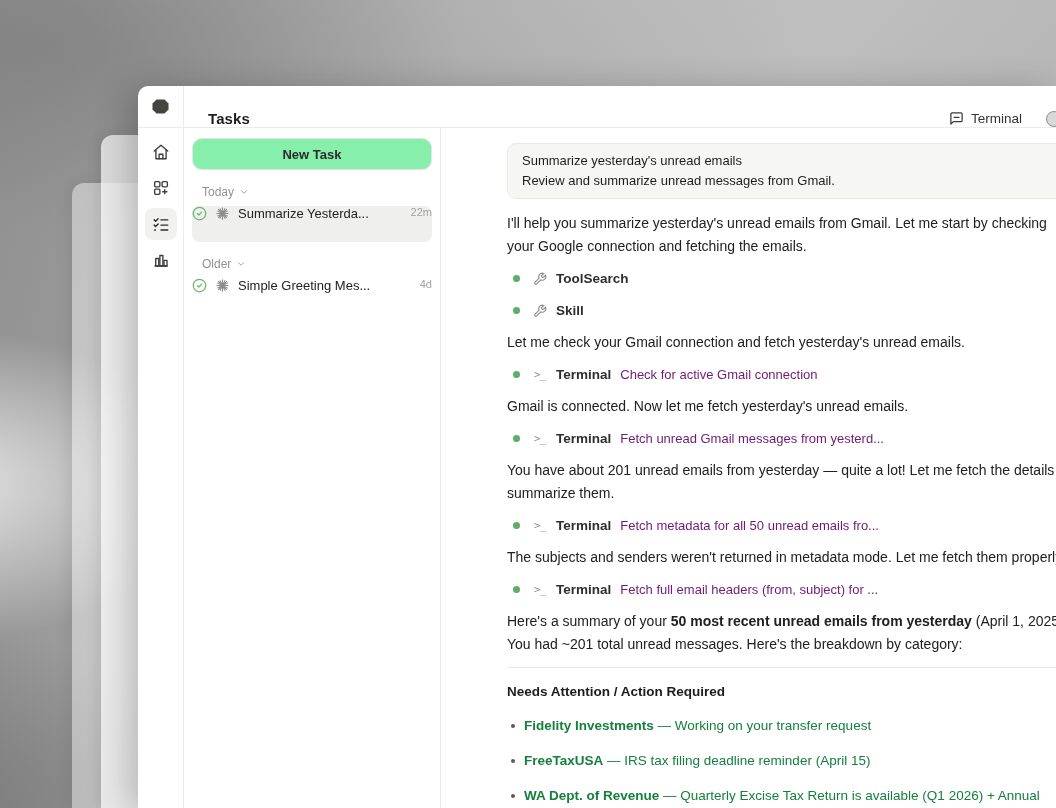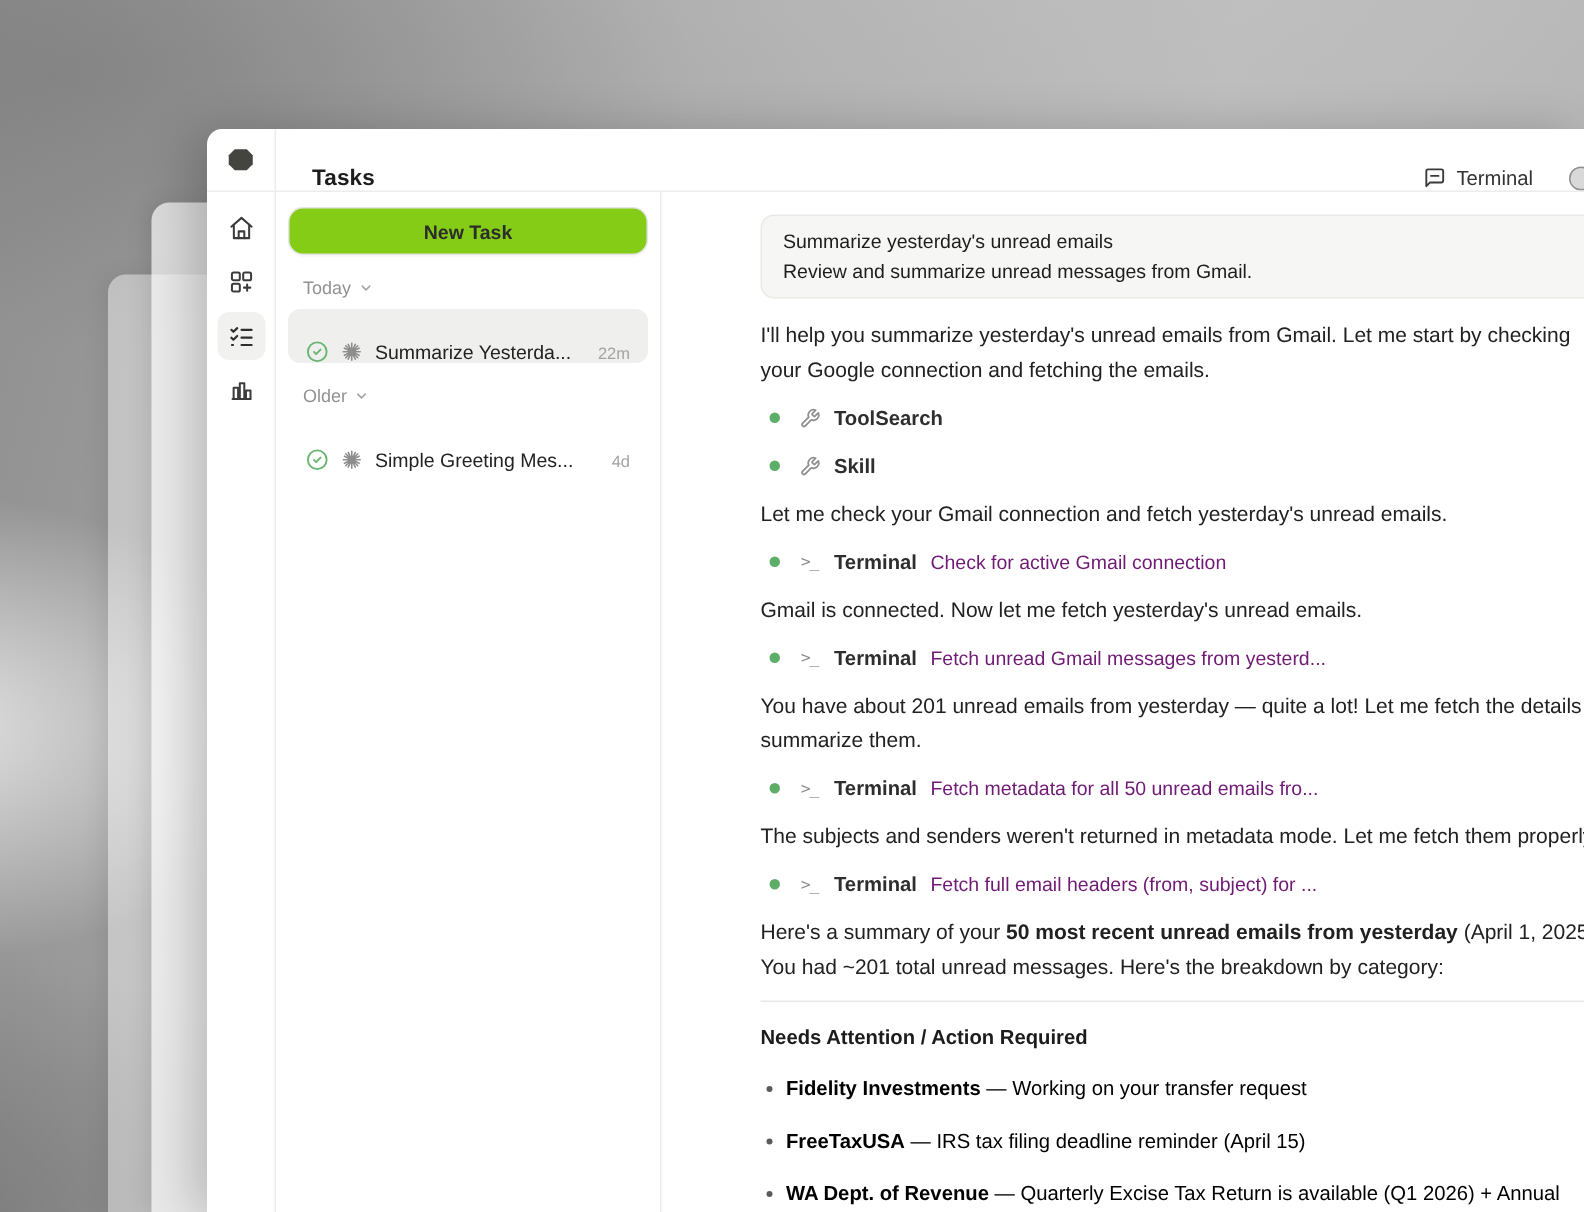--- a/index.html
+++ b/index.html
@@ -51,27 +51,27 @@
     font-weight:500; color:#333; cursor:pointer; }
   .partial-avatar { position:absolute; right:-6px; top:13px; width:16px; height:16px;
     border-radius:50%; border:1.6px solid #8f8f8f; background:#d9d9d9; }
 
   
   .body { position:absolute; left:46px; top:42px; right:0; bottom:0; display:flex; }
 
   
   .tasks-panel { width:257px; flex:0 0 257px; border-right:1px solid #ececec;
     padding:10px 8px 0 8px; background:#fff; }
-  .new-task-btn { height:32px; border:1px solid #e4e4e4; border-radius:10px; background:#84cc16;
+  .new-task-btn { height:32px; border:1px solid #e4e4e4; border-radius:10px; background:#86efac;
     display:flex; align-items:center; justify-content:center; font-size:13px; font-weight:600;
     color:#2c2c2c; cursor:pointer; box-shadow:0 1px 1px rgba(0,0,0,.03); }
   .section-label { display:flex; align-items:center; gap:5px; margin:15px 10px 7px 10px;
     font-size:12px; color:#929292; cursor:pointer; }
-  .task-row { display:flex; align-items:flex-end; gap:8px; height:36px; border-radius:8px;
-    padding:0 12px; cursor:pointer; }
+  .task-row { display:flex; align-items:flex-start; gap:8px; height:36px; border-radius:8px;
+    padding:0 0; cursor:pointer; }
   .task-row.selected { background:#efefee; }
   .task-title { font-size:13px; font-weight:500; color:#222; white-space:nowrap;
     overflow:hidden; flex:1; }
   .task-time { font-size:11px; color:#a3a3a3; margin-left:6px; }
 
   
   .main { flex:1; padding:15px 0 0 66px; overflow:hidden; position:relative; }
   .task-card { background:#f6f6f4; border:1px solid #e9e9e6; border-radius:9px;
     padding:7px 14px; margin-right:-30px; margin-bottom:13px; }
   .task-card .tc-line { font-size:13px; line-height:20px; color:#1d1d1d; white-space:pre; }
@@ -91,21 +91,21 @@
     letter-spacing:-1px; }
   .step-label { font-size:13.5px; font-weight:600; color:#2e2e2e;text-align:right; }
   .step-desc { font-size:13px; color:#701a75; margin-left:9px; }
 
   .divider { height:1px; background:#e7e7e7; margin:11px -30px 12px 0; }
   .sec-heading { font-size:13.5px; font-weight:700; color:#1c1c1c; line-height:23px;
     margin-bottom:4px; white-space:pre; }
 
   ul.blist { list-style:none; margin-top:4px; }
   ul.blist li { position:relative; padding-left:17px; font-size:13.5px; line-height:25px;
-    color:#000000; white-space:pre;margin-top:10px; }
+    color:#15803d; white-space:pre;margin-top:10px; }
   ul.blist li::before { content:""; position:absolute; left:4px; top:10.5px; width:4px;
     height:4px; border-radius:50%; background:#5a5a5a; }
   ul.blist .bname { font-weight:700; }
 
   svg { display:block; }
 </style>
 </head>
 <body>
 
 <div class="stage">

